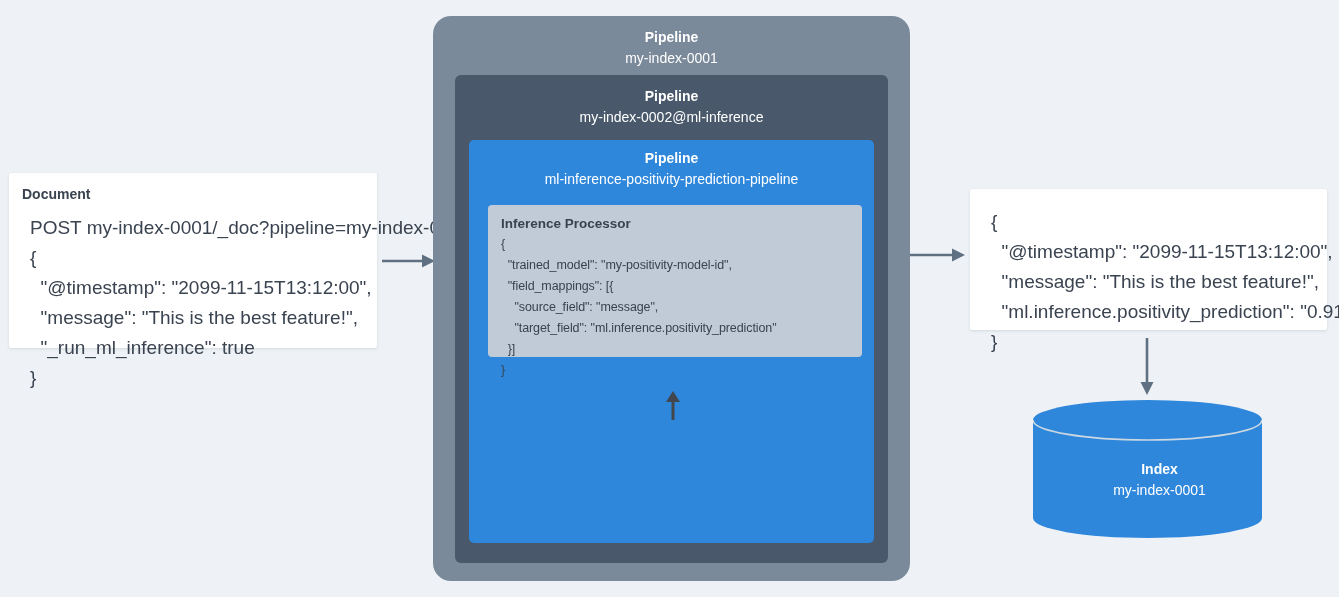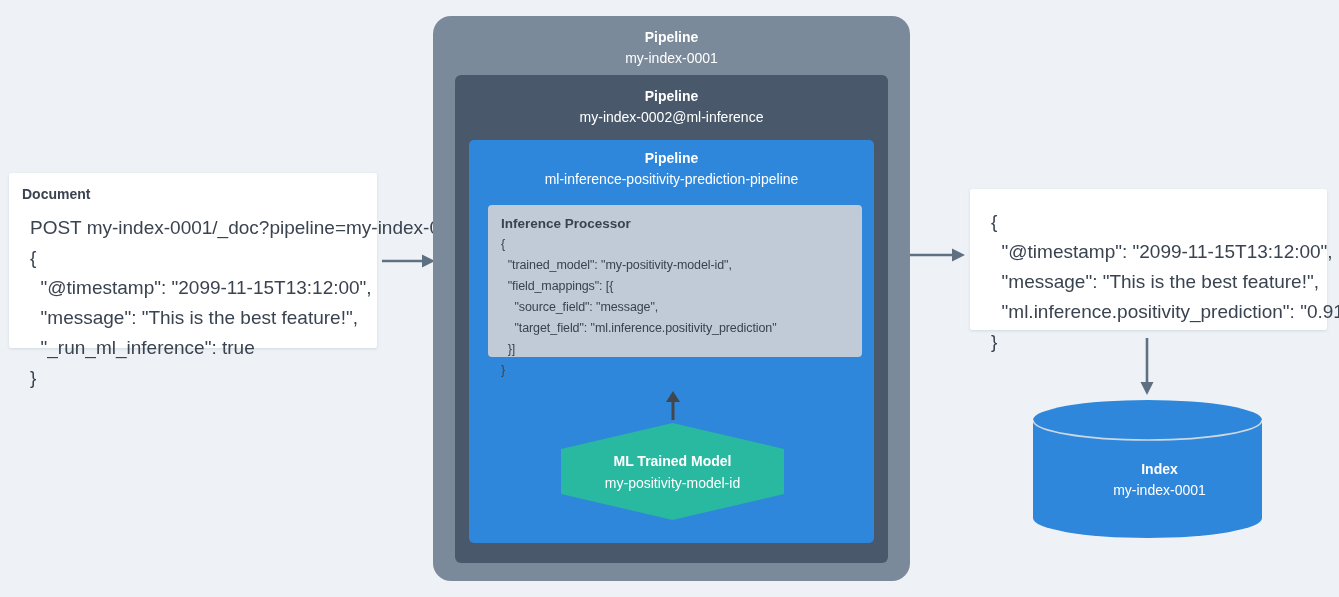--- a/index.html
+++ b/index.html
@@ -107,29 +107,20 @@
     "target_field": "ml.inference.positivity_prediction"
   }]
 }</pre>
         </div>
 
         <svg class="arrow" style="left:193px;top:250px" width="22" height="31">
           <line x1="11" y1="30" x2="11" y2="10" stroke="#42474e" stroke-width="3"></line>
           <polygon points="4,12 18,12 11,1" fill="#42474e"></polygon>
         </svg>
 
-        <div id="hexagon">
-          <svg width="223" height="97" viewBox="0 0 223 97">
-            <polygon points="111.5,0 223,26 223,71 111.5,97 0,71 0,26" fill="#29b8a0"></polygon>
-          </svg>
-          <div class="hex-label">
-            <div class="t">ML Trained Model</div>
-            <div>my-positivity-model-id</div>
-          </div>
-        </div>
 
       </div>
     </div>
   </div>
 
   <svg class="arrow" style="left:908px;top:244px" width="58" height="22">
     <line x1="2" y1="11" x2="45" y2="11" stroke="#5f7082" stroke-width="2.6"></line>
     <polygon points="44,4.5 57,11 44,17.5" fill="#5f7082"></polygon>
   </svg>
 

